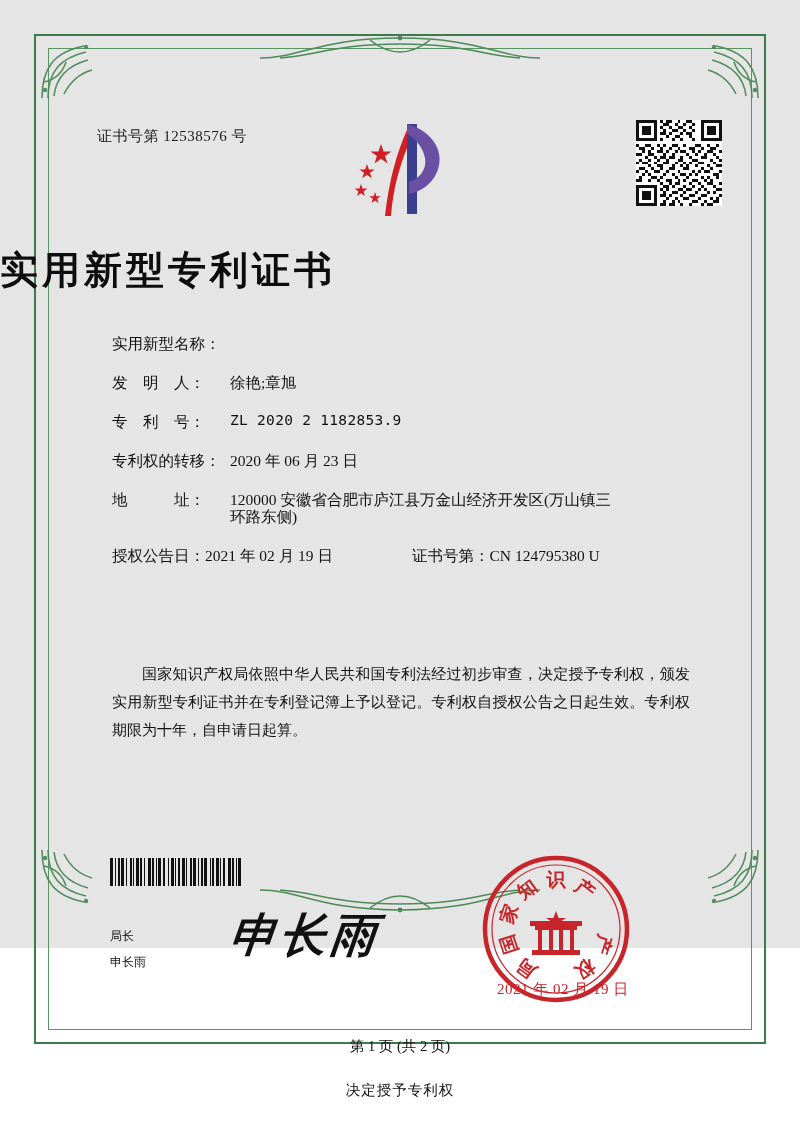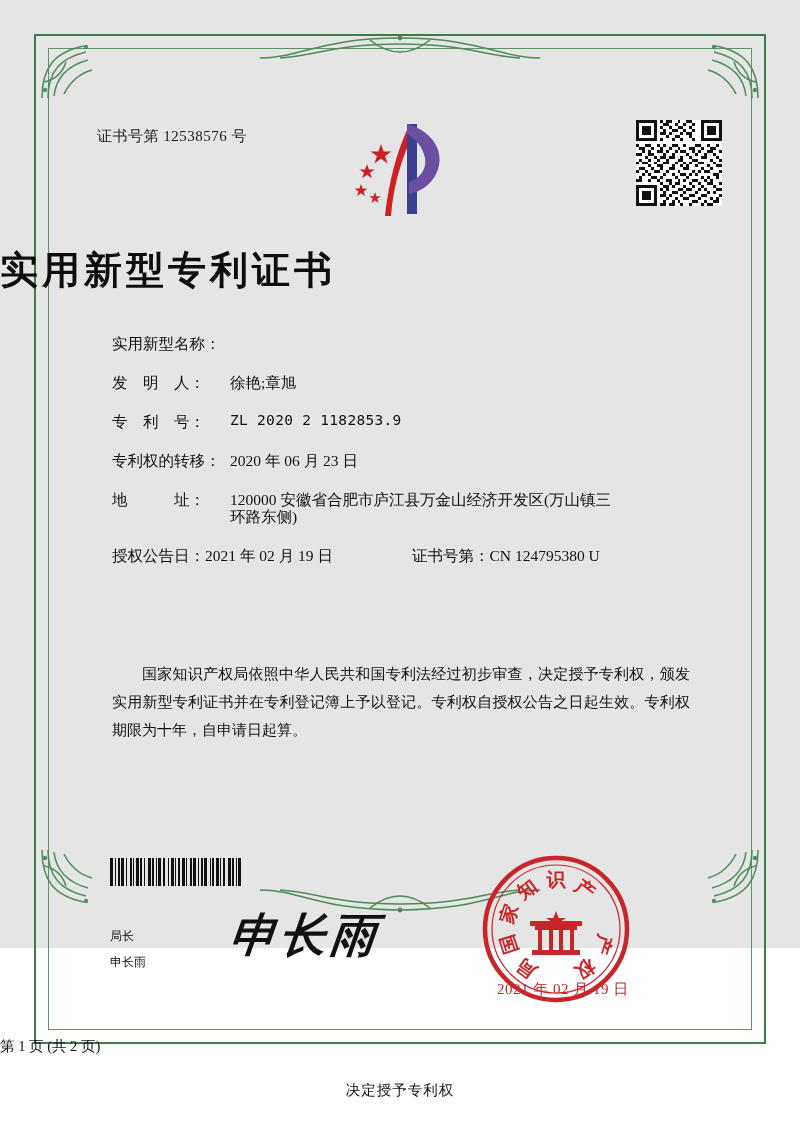--- a/index.html
+++ b/index.html
@@ -217,20 +217,21 @@
     color: #c8252a;
     letter-spacing: .5px;
     white-space: nowrap;
   }
 
   
   .page-num {
     position: absolute;
     left: 0; right: 0;
     top: 1037px;
+    text-align: center;
     font-size: 14.5px;
     color: #111;
   }
   .footer-note {
     position: absolute;
     left: 0; right: 0;
     top: 1081px;
     text-align: center;
     font-size: 14.5px;
     color: #111;

